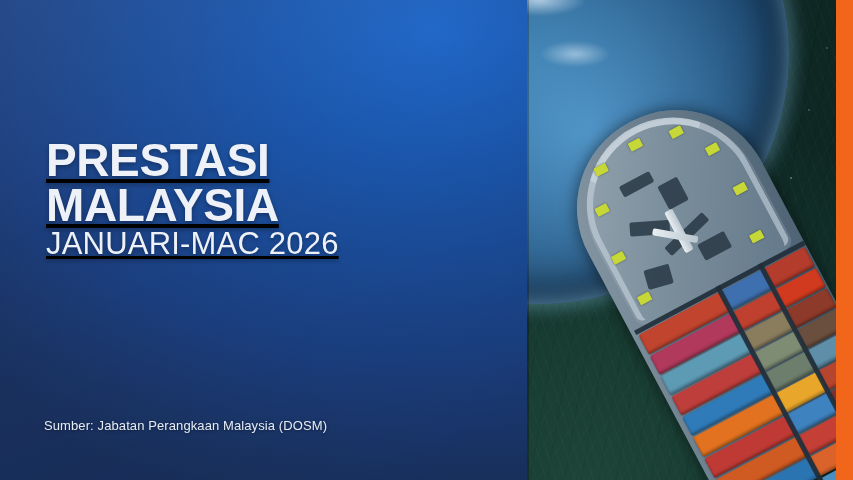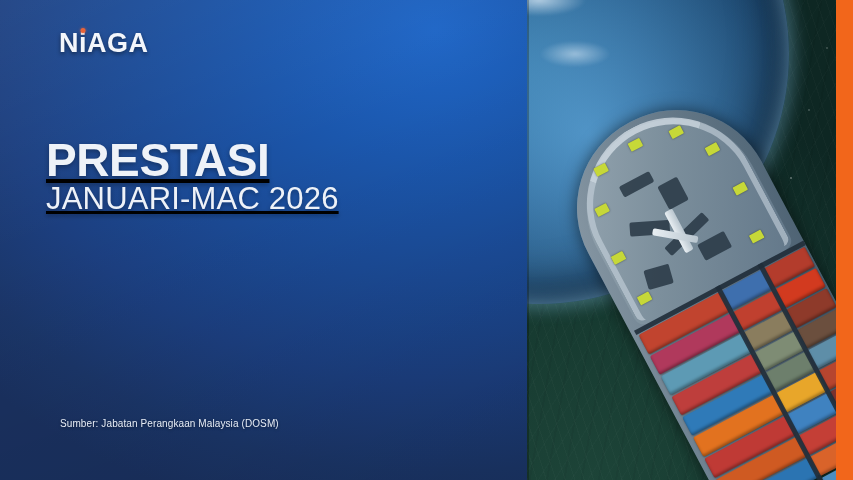--- a/index.html
+++ b/index.html
@@ -107,25 +107,24 @@
     text-shadow: 0 2px 4px rgba(0,0,0,0.3);
     white-space: nowrap;
   }
 
   
   .source {
     position: absolute;
     left: 44px;
     top: 418px;
     z-index: 6;
-    font-size: 10px;
+    font-size: 13px;
     color: #e6ecf5;
     letter-spacing: 0.1px;
     text-shadow: 0 1px 3px rgba(0,0,0,0.4);
-    margin-left: 16px;
   }
 
   
   .photo-panel {
     position: absolute;
     left: 527px;
     top: 0;
     width: 309px;
     height: 480px;
     overflow: hidden;
@@ -299,25 +298,25 @@
   }
 </style>
 </head>
 <body>
 
 <div id="slide">
 
   <div class="left-panel">
 
     <div class="logo">
-      <span class="logo-niaga"><span>N</span><span class="logo-i"><span class="logo-i-dot"></span><span>i</span></span><span>AGA</span></span>
     </div>
 
     <div class="title-block">
       <span class="title-line">PRESTASI</span>
+      <span class="title-line">MALAYSIA</span>
       <span class="subtitle">JANUARI-MAC 2026</span>
     </div>
 
     <div class="source">Sumber: Jabatan Perangkaan Malaysia (DOSM)</div>
   </div>
 
   <div class="photo-panel">
     <div class="ocean"></div>
     <div class="ocean-texture"></div>
     <div class="stars"></div>

